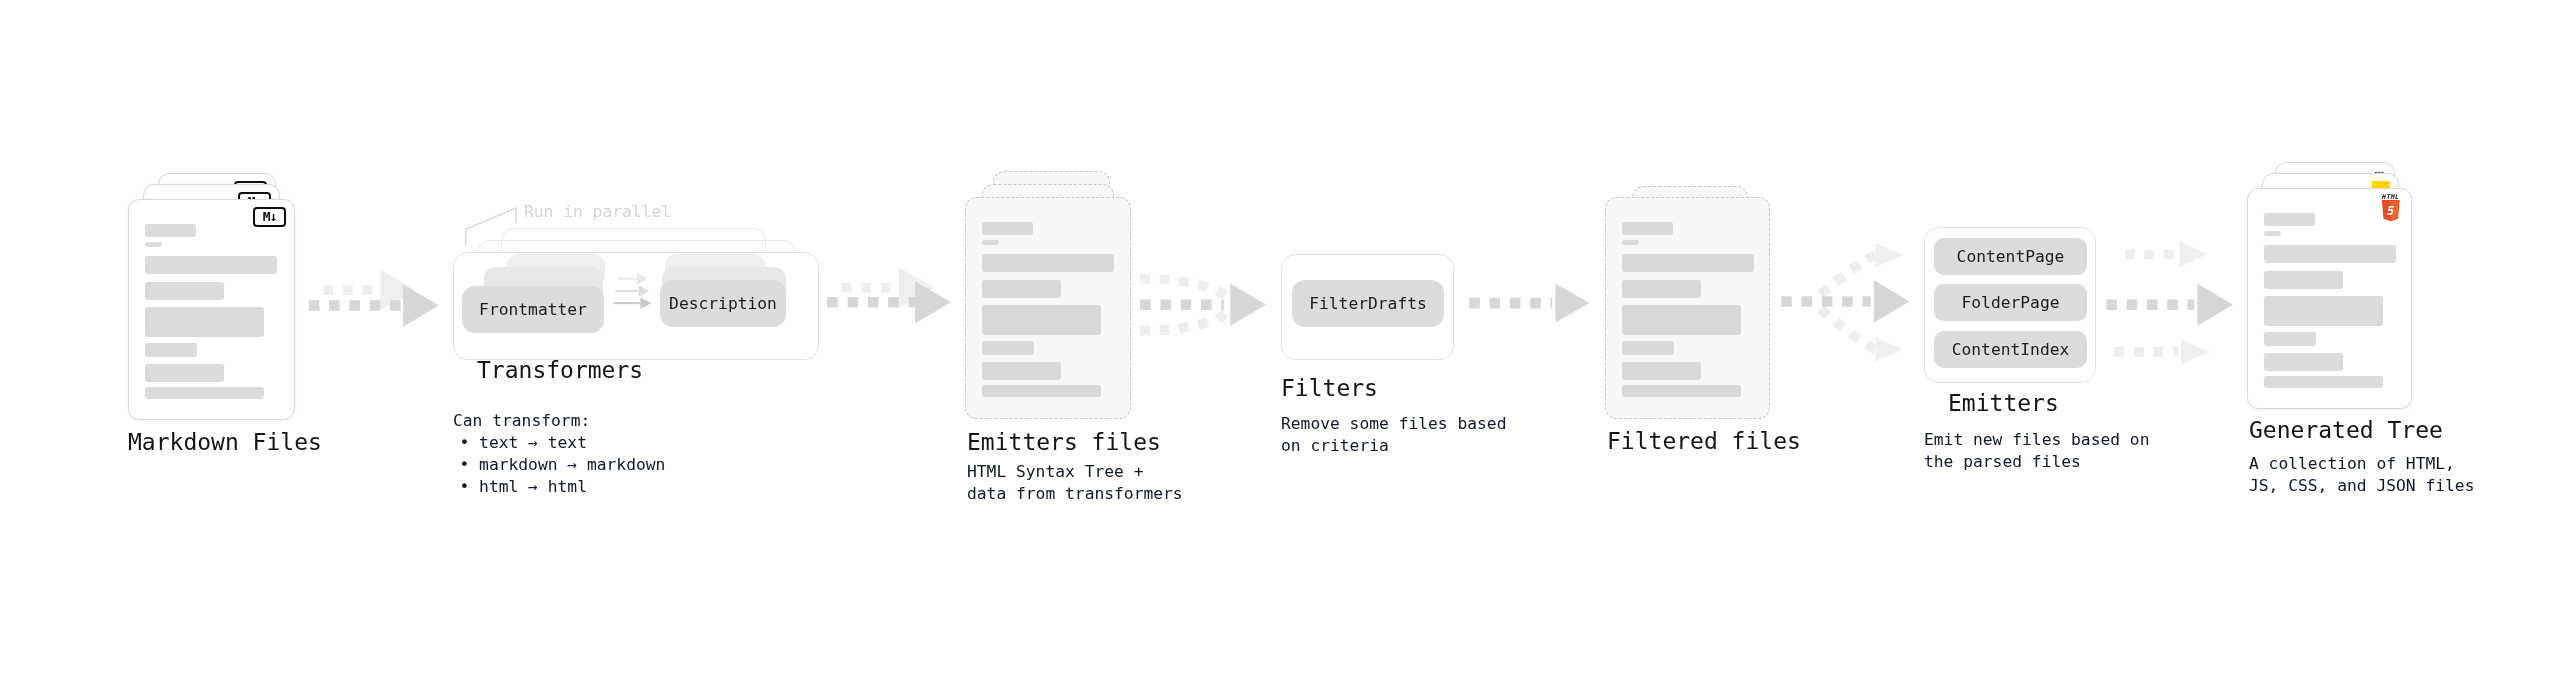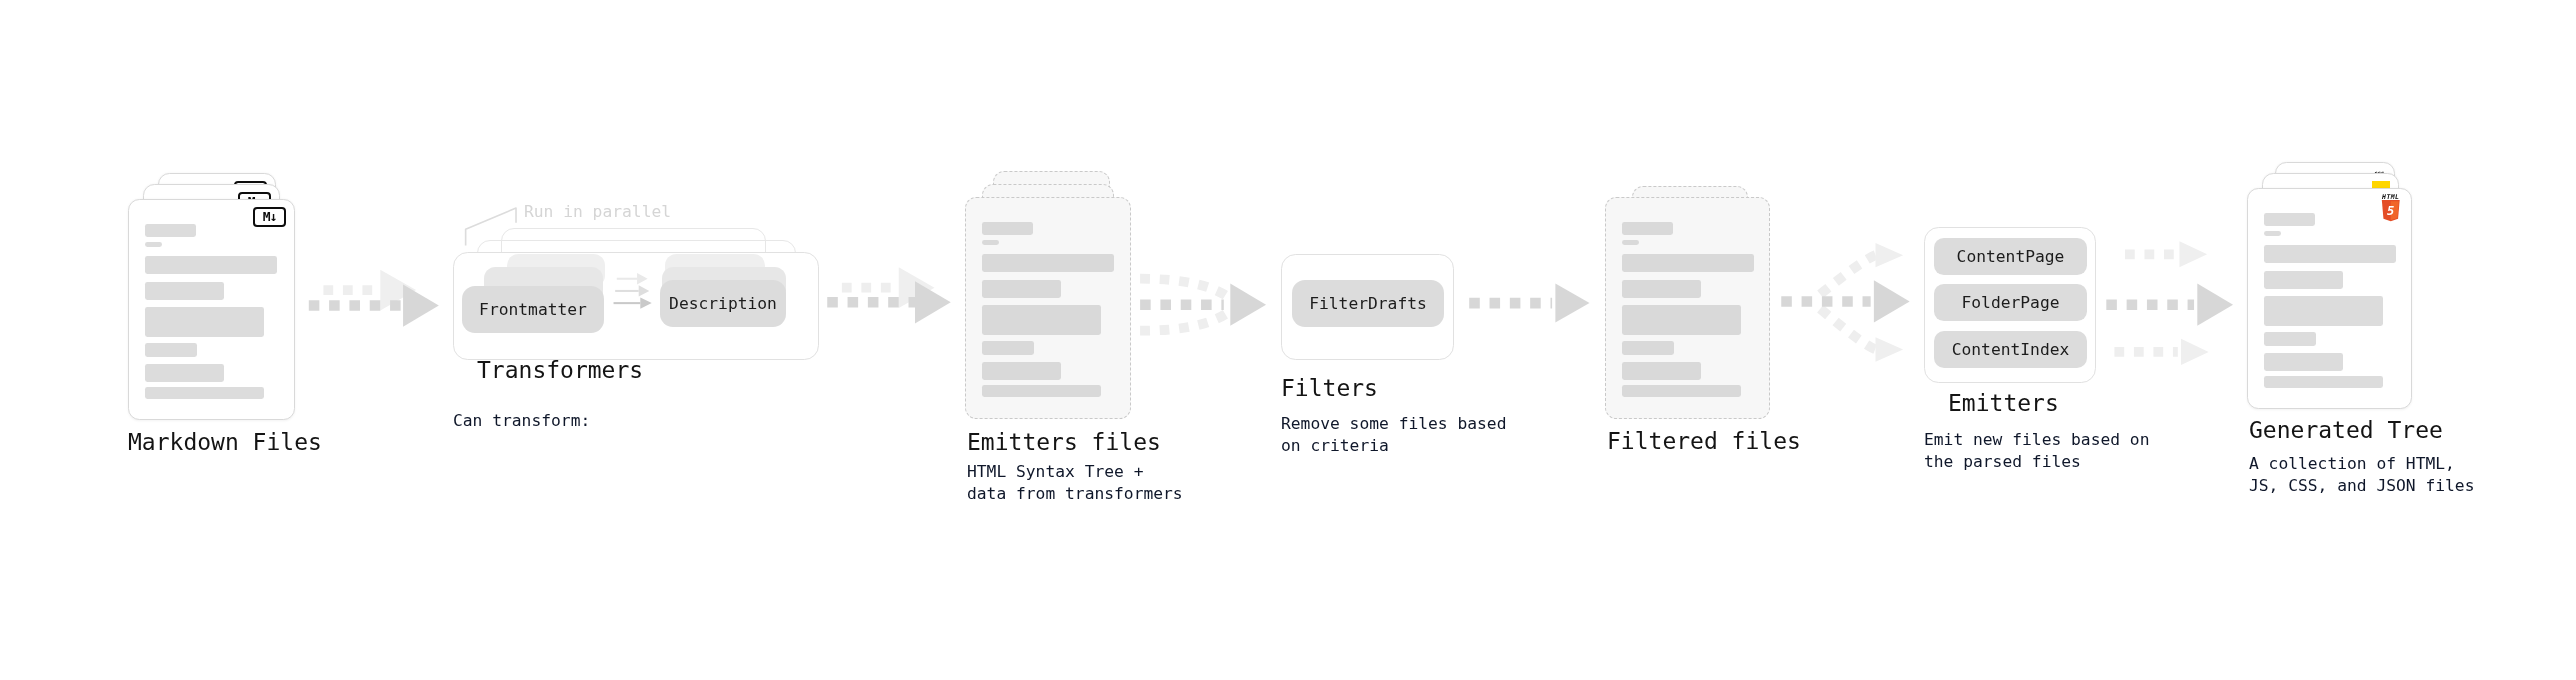--- a/index.html
+++ b/index.html
@@ -102,20 +102,25 @@
     <div class="ghost g2" style="left:662px;top:267px;width:124px;height:37px;"></div>
 
     <div class="pill" style="left:462px;top:286px;width:142px;height:47px;">Frontmatter</div>
     <div class="pill" style="left:660px;top:280px;width:126px;height:47px;">Description</div>
 
     <div class="note" style="left:524px;top:202px;">Run in parallel</div>
 
     <div class="title" style="left:453px;top:357px;margin-left:24px;">Transformers</div>
     <div class="desc" style="left:453px;top:410px;white-space:normal;">
       <div>Can transform:</div>
+      <ul class="bullets">
+        <li>text → text</li>
+        <li>markdown → markdown</li>
+        <li>html → html</li>
+      </ul>
     </div>
   </div>
 
   <div>
     <div class="doc dashed" style="left:993px;top:171px;width:117px;height:222px;"></div>
     <div class="doc dashed" style="left:982px;top:184px;width:132px;height:222px;"></div>
     <div class="doc dashed" style="left:965px;top:197px;width:166px;height:222px;">
       <div class="bars">
           <i class="bar"></i>
           <i class="bar"></i>

